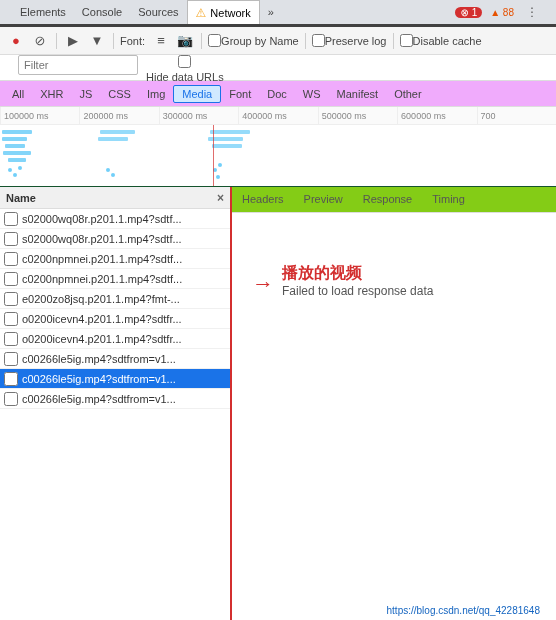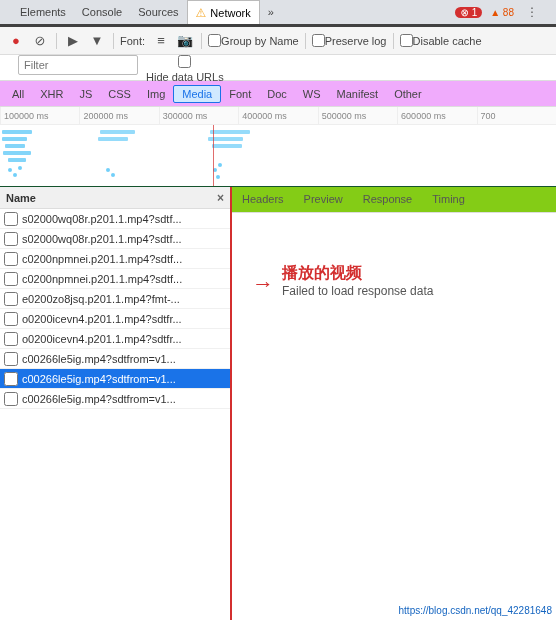--- a/index.html
+++ b/index.html
@@ -287,21 +287,21 @@
       flex: 1;
       padding: 10px;
       color: #555;
       font-size: 11px;
       overflow-y: auto;
     }
 
     .bottom-status {
       position: absolute;
       bottom: 4px;
-      right: 4px;
+      right: 16px;
       font-size: 10px;
       color: #1565c0;
     }
 
     .main-container {
       position: relative;
       width: 556px;
       height: 620px;
       overflow: hidden;
     }

